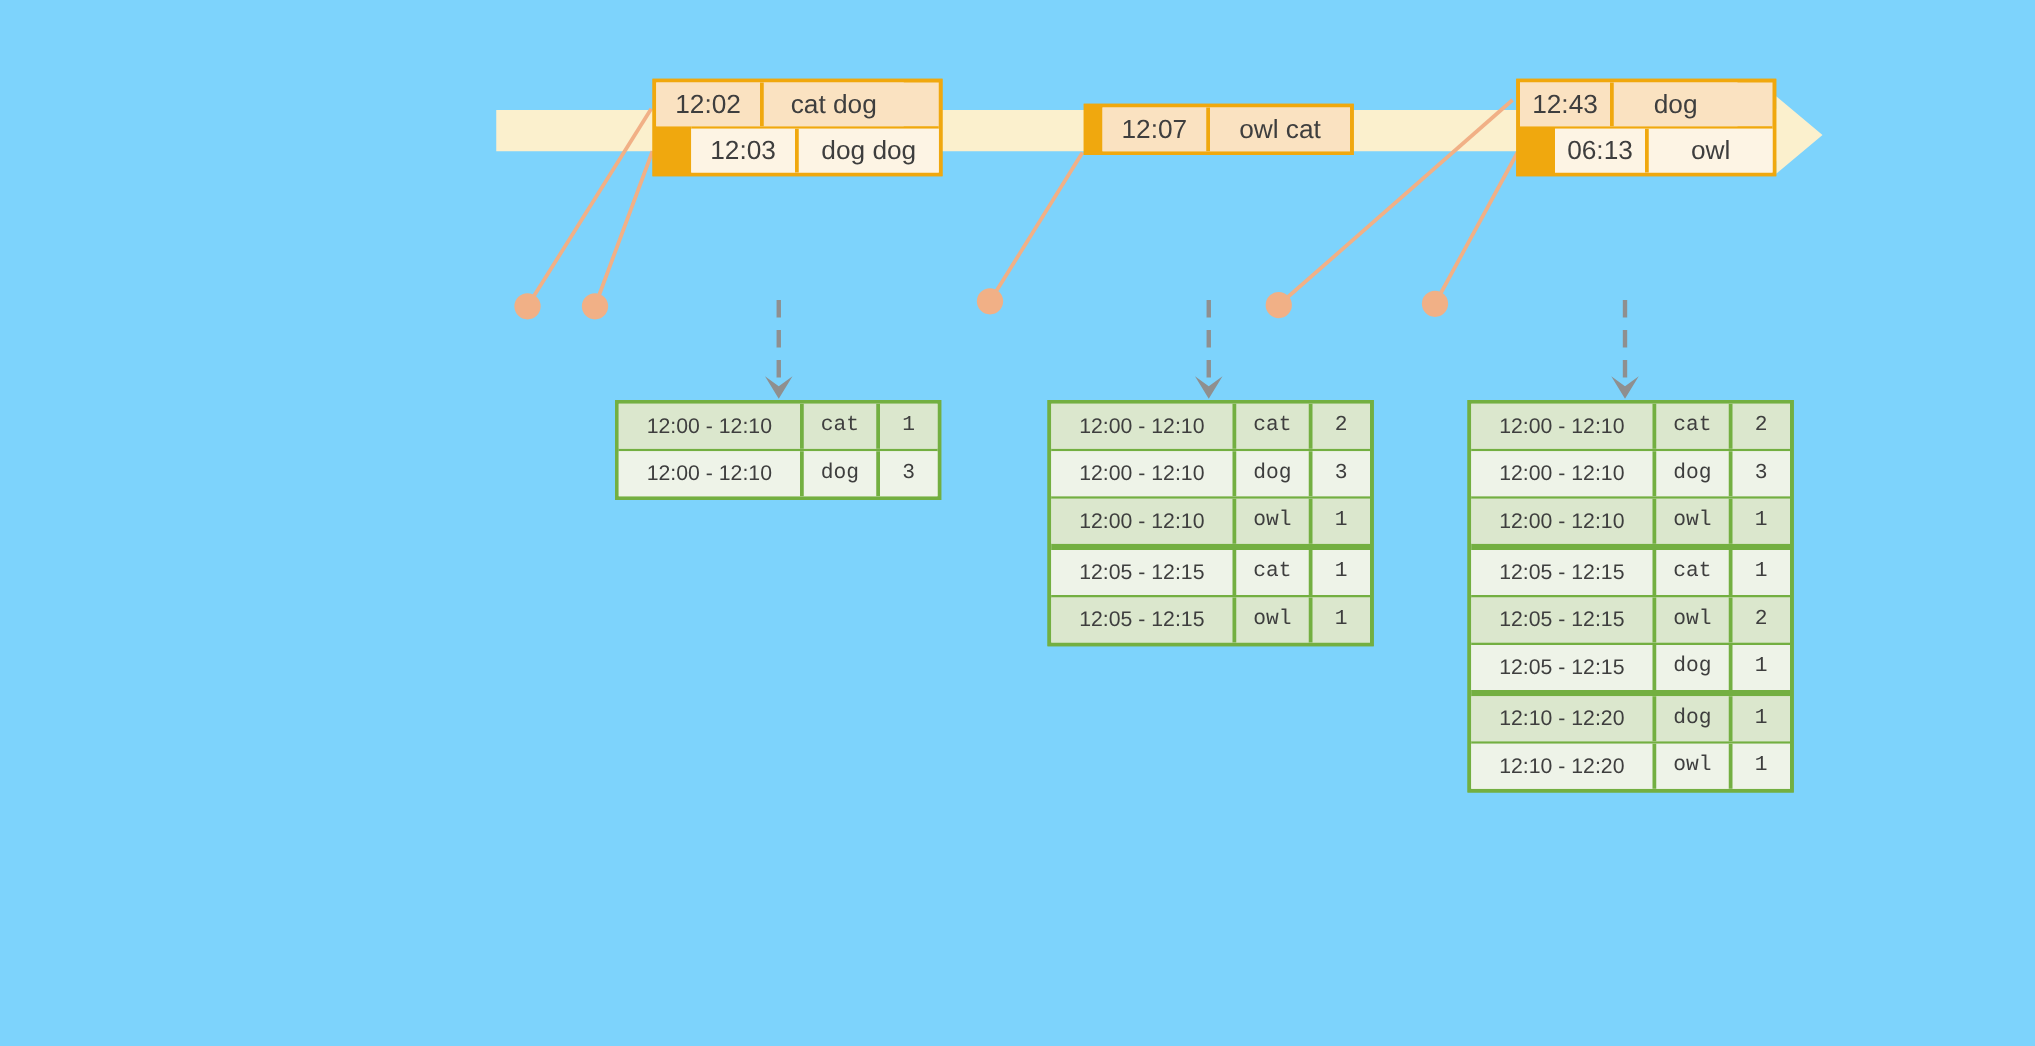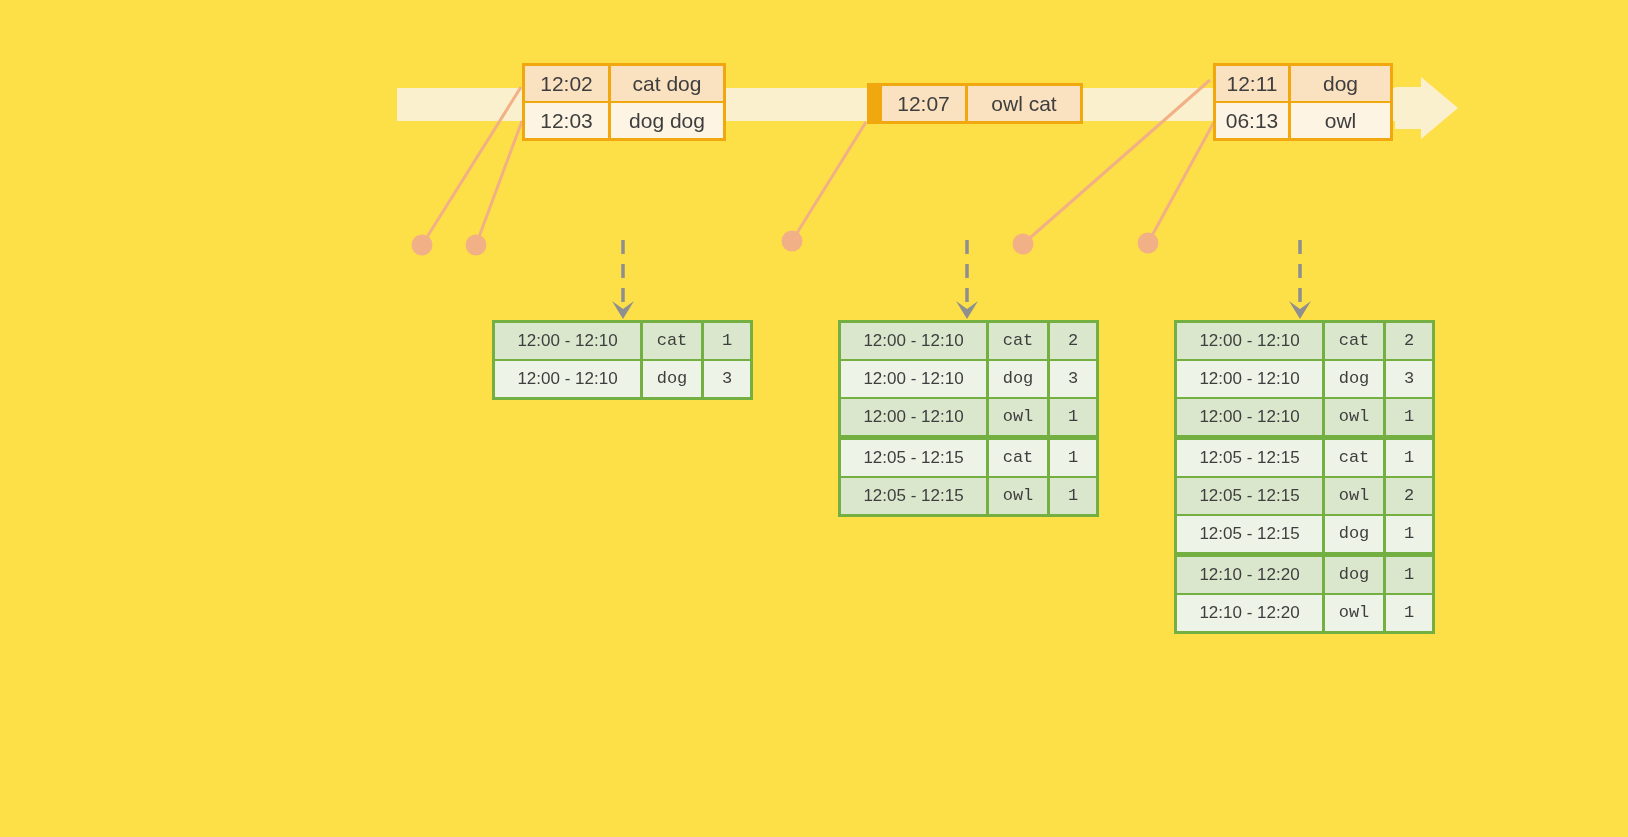--- a/index.html
+++ b/index.html
@@ -4,21 +4,21 @@
 <style>
   html, body {
     margin: 0;
     padding: 0;
     background: #000000;
   }
   .stage {
     position: relative;
     width: 1628px;
     height: 837px;
-    background: #fde047;
+    background: #7dd3fc;
     overflow: hidden;
     font-family: "Liberation Sans", sans-serif;
   }
   svg.layer {
     position: absolute;
     left: 0;
     top: 0;
   }
   
   .tl-fill   { fill: var(--timeline-fill, #FBF0CD); }
@@ -28,21 +28,21 @@
   .chev      { fill: var(--arrow-gray, #8F8F8F); }
 
   
   .event-table {
     position: absolute;
     border: 3px solid var(--event-border, #F0A80E);
     background: var(--event-border, #F0A80E);
   }
   .erow { display: flex; background: var(--event-row-a, #FAE2C1); }
   .erow.alt { background: var(--event-row-b, #FDF4E4); }
-  .erow:not(:first-of-type) { border-top: 2px solid var(--event-border, #F0A80E); }
+  .erow:not(:first-of-type) { border-top: 2px solid var(--event-border, #F0A80E); margin-left: 28px; }
   .erow .cell {
     height: 35px;
     line-height: 35px;
     text-align: center;
     font-size: 21px;
     color: var(--text-color, #3E3E3E);
     background: inherit;
   }
   .erow .cell + .cell { border-left: 3px solid var(--event-border, #F0A80E); }
   .cell-time  { width: 83px; }
@@ -131,21 +131,21 @@
 
   <div class="erow">
         <div class="cell cell-time">12:07</div>
         <div class="cell cell-words">owl cat</div>
       </div>
     </div>
 
   <div id="event-table-3" class="event-table">
 
   <div class="erow">
-        <div class="cell cell-time">12:11</div>
+        <div class="cell cell-time">12:43</div>
         <div class="cell cell-words">dog</div>
       </div>
       <div class="erow alt">
         <div class="cell cell-time">06:13</div>
         <div class="cell cell-words">owl</div>
       </div>
     </div>
 
   <div id="result-table-1" class="result-table">
 

